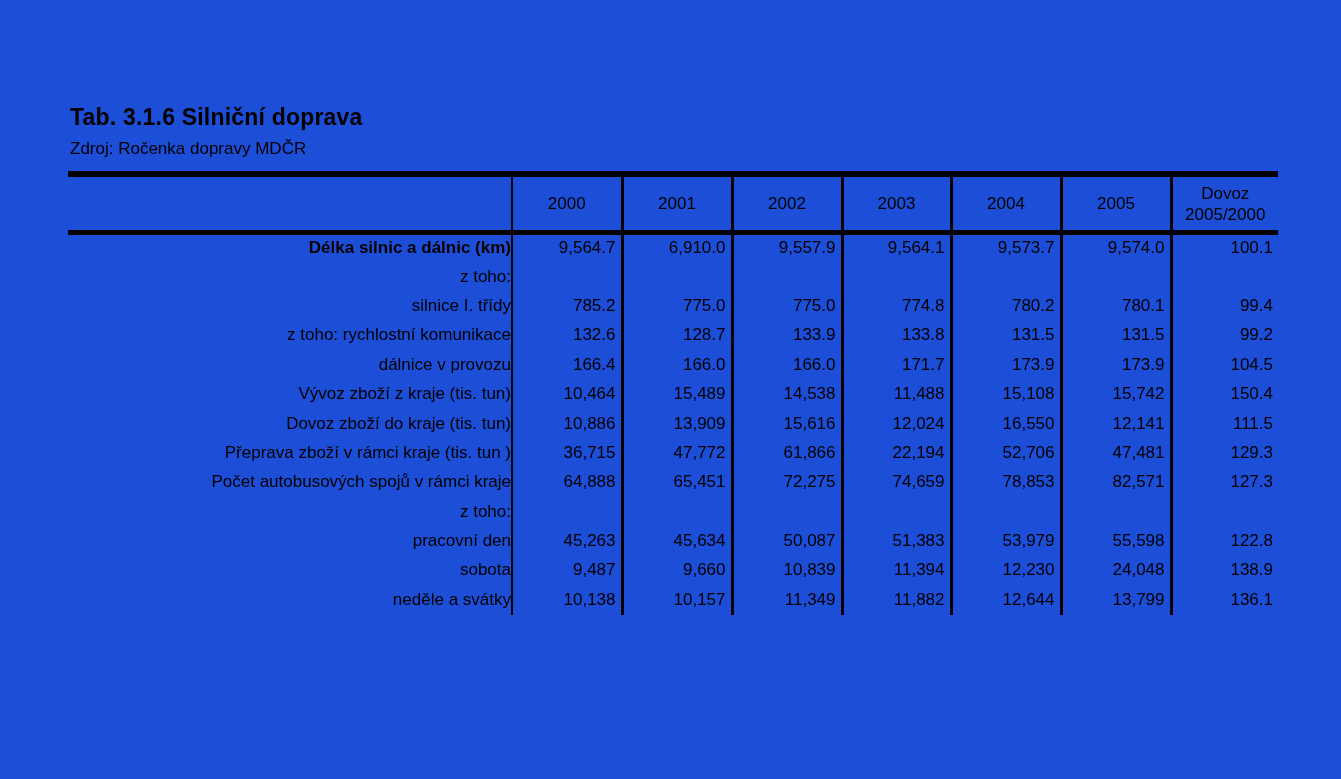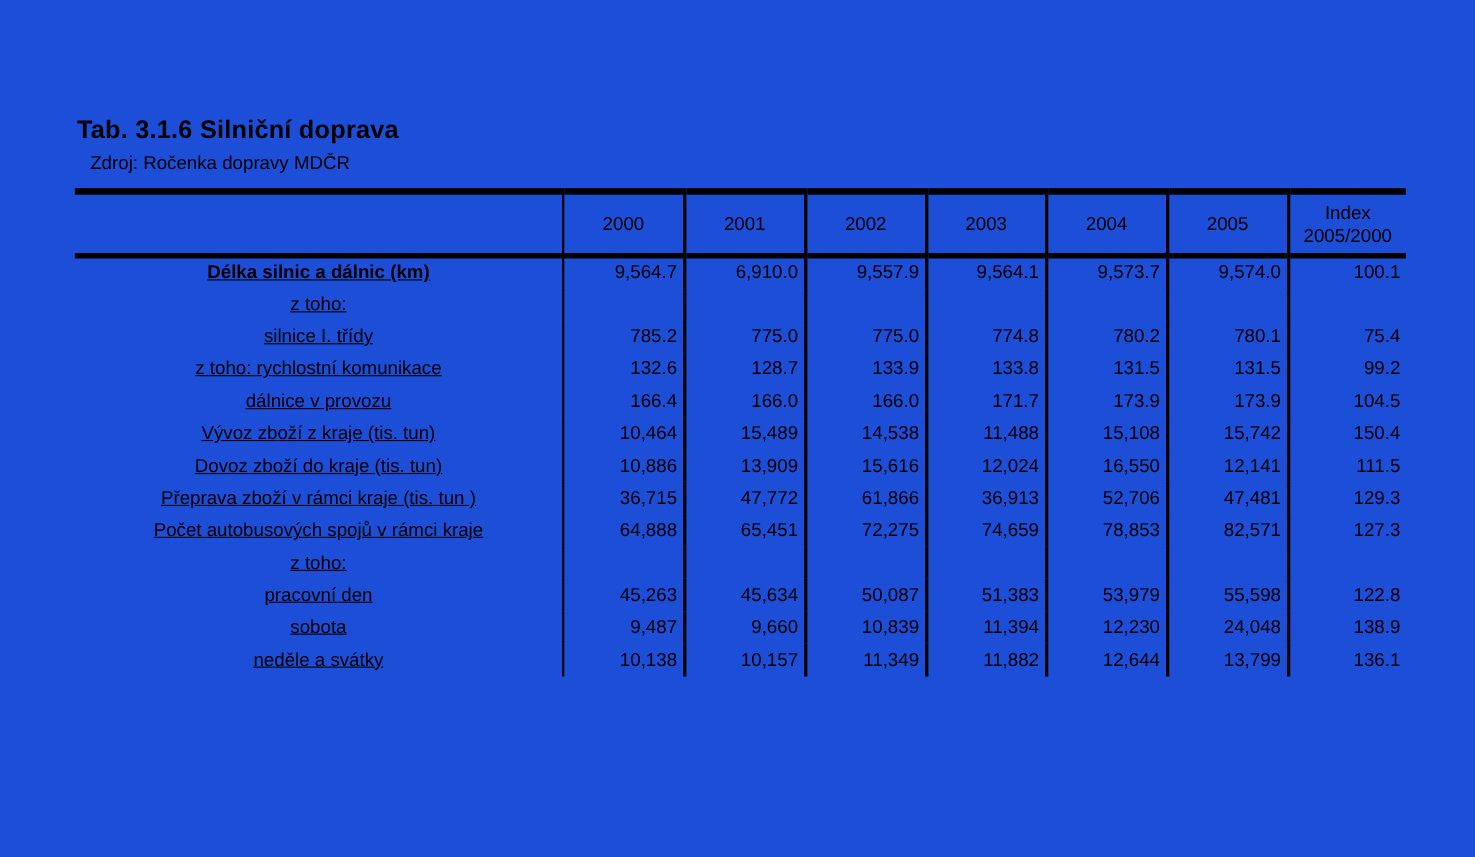--- a/index.html
+++ b/index.html
@@ -19,21 +19,21 @@
   .title {
     position: absolute;
     left: 70px;
     top: 104px;
     font-size: 23px;
     font-weight: bold;
     letter-spacing: 0.2px;
   }
   .source {
     position: absolute;
-    left: 82px;
+    left: 70px;
     top: 139px;
     font-size: 17px;
   }
   table.data-table {
     position: absolute;
     left: 68px;
     top: 171px;
     width: 1210px;
     border-collapse: collapse;
     table-layout: fixed;
@@ -51,23 +51,22 @@
     border-bottom: 5px solid #000000;
     height: 53px;
     font-weight: normal;
     text-align: center;
   }
   .data-table thead th.label-head { border-right: 2px solid #000000; }
   .data-table thead th.year-head  { border-right: 3px solid #000000; }
   .data-table thead th.index-head { border-right: none; line-height: 21px; }
   .data-table tbody tr { height: 29.4px; }
   .data-table tbody td.label-cell {
-    text-align: center;
+    text-align: right;
     border-right: 2px solid #000000;
-    text-decoration: underline;
   }
   .data-table tbody td.num {
     text-align: right;
     padding-right: 5px;
     border-right: 3px solid #000000;
   }
   .data-table tbody td.num.last { border-right: none; }
   .bold { font-weight: bold; }
   .ind-0 { padding-left: 3px; }
   .ind-1 { padding-left: 8px; }
@@ -95,21 +94,21 @@
     <thead>
       <tr id="head-row">
           <th class="label-head"></th>
           <th class="year-head">2000</th>
           <th class="year-head">2001</th>
           <th class="year-head">2002</th>
           <th class="year-head">2003</th>
           <th class="year-head">2004</th>
           <th class="year-head">2005</th>
           <th class="index-head">
-            <div>Index</div>
+            <div>Dovoz</div>
             <div>2005/2000</div>
           </th>
         </tr>
     </thead>
     <tbody id="table-body">
         <tr>
           <td class="label-cell ind-0 bold">Délka silnic a dálnic (km)</td>
           <td class="num">9,564.7</td>
           <td class="num">6,910.0</td>
           <td class="num">9,557.9</td>
@@ -129,21 +128,21 @@
           <td class="num last"></td>
         </tr>
         <tr>
           <td class="label-cell ind-2">silnice I. třídy</td>
           <td class="num">785.2</td>
           <td class="num">775.0</td>
           <td class="num">775.0</td>
           <td class="num">774.8</td>
           <td class="num">780.2</td>
           <td class="num">780.1</td>
-          <td class="num last">75.4</td>
+          <td class="num last">99.4</td>
         </tr>
         <tr>
           <td class="label-cell ind-3">z toho: rychlostní komunikace</td>
           <td class="num">132.6</td>
           <td class="num">128.7</td>
           <td class="num">133.9</td>
           <td class="num">133.8</td>
           <td class="num">131.5</td>
           <td class="num">131.5</td>
           <td class="num last">99.2</td>
@@ -176,21 +175,21 @@
           <td class="num">12,024</td>
           <td class="num">16,550</td>
           <td class="num">12,141</td>
           <td class="num last">111.5</td>
         </tr>
         <tr>
           <td class="label-cell ind-0">Přeprava zboží v rámci kraje (tis. tun )</td>
           <td class="num">36,715</td>
           <td class="num">47,772</td>
           <td class="num">61,866</td>
-          <td class="num">36,913</td>
+          <td class="num">22,194</td>
           <td class="num">52,706</td>
           <td class="num">47,481</td>
           <td class="num last">129.3</td>
         </tr>
         <tr>
           <td class="label-cell ind-0">Počet autobusových spojů v rámci kraje</td>
           <td class="num">64,888</td>
           <td class="num">65,451</td>
           <td class="num">72,275</td>
           <td class="num">74,659</td>

